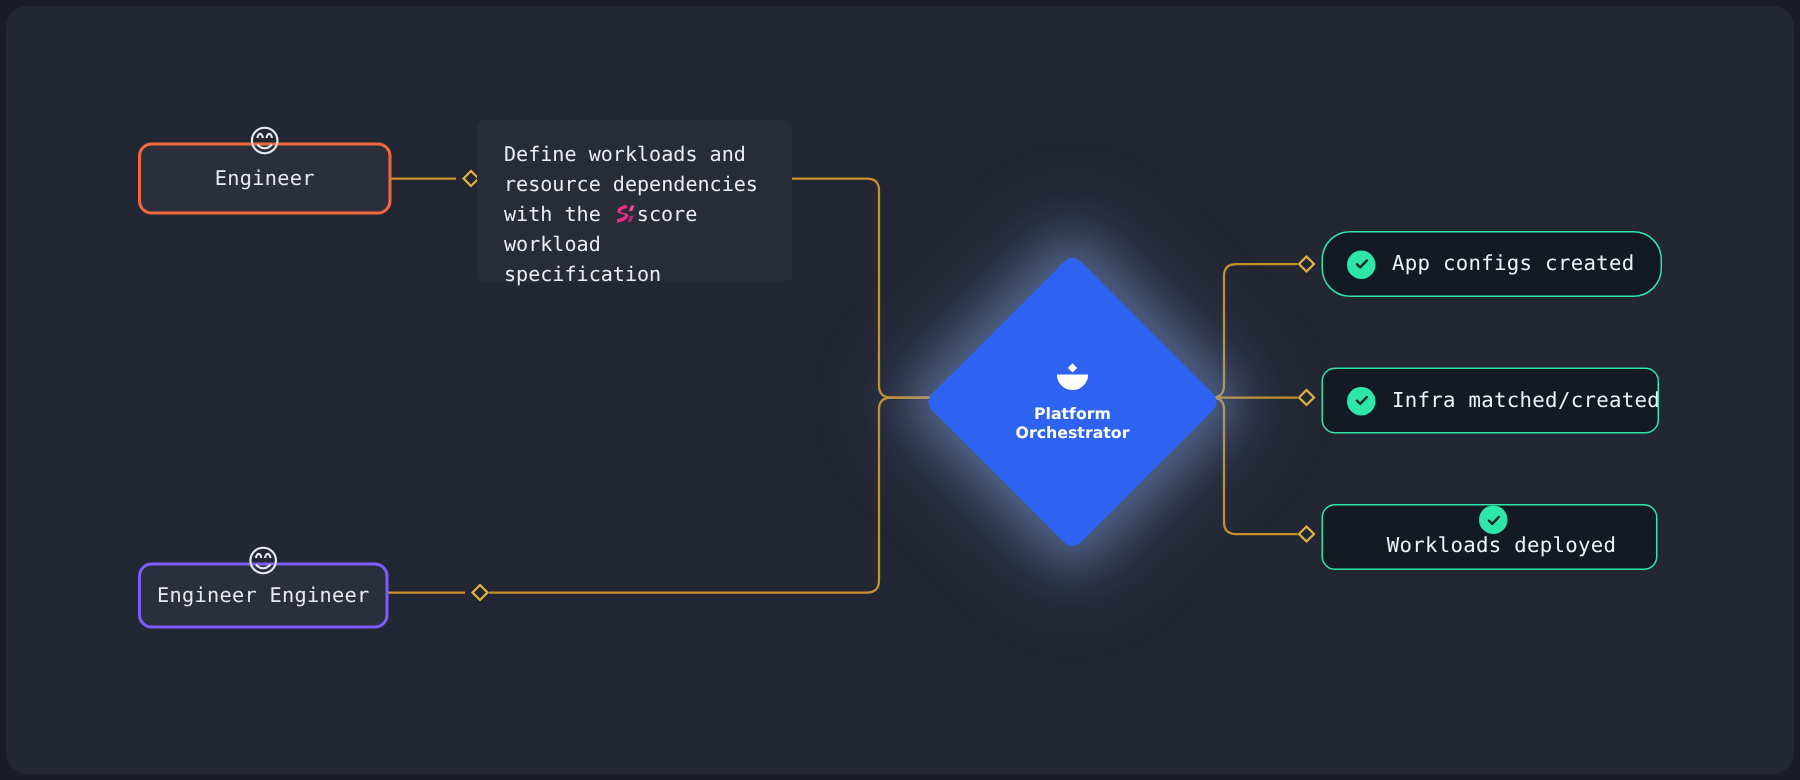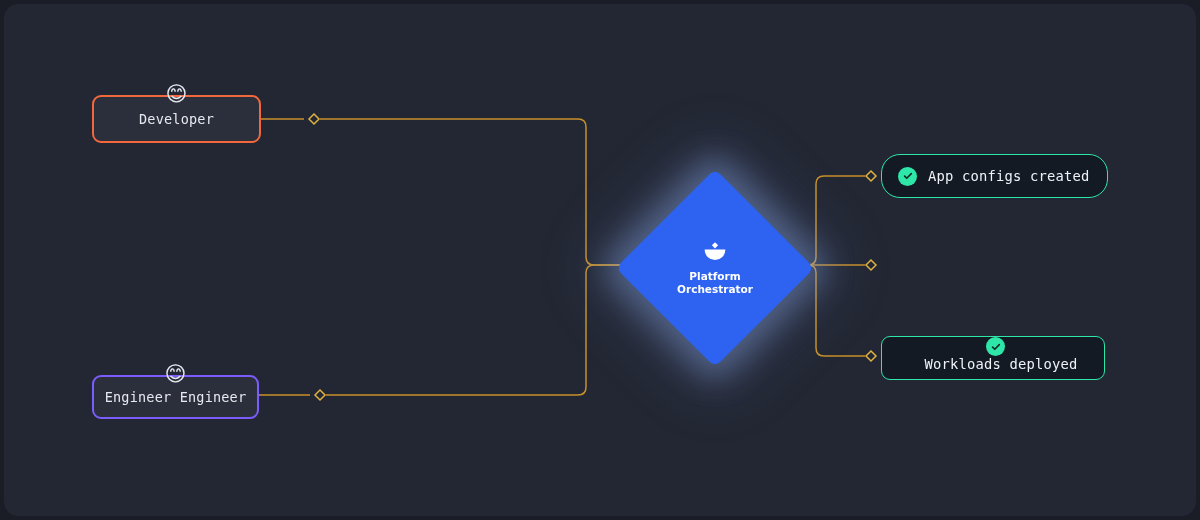--- a/index.html
+++ b/index.html
@@ -191,28 +191,36 @@
       <path d="M311,391 l5,-5 l5,5 l-5,5 z"></path>
       <path d="M634,261 l5,-5 l5,5 l-5,5 z"></path>
       <path d="M862,172 l5,-5 l5,5 l-5,5 z"></path>
       <path d="M862,261 l5,-5 l5,5 l-5,5 z"></path>
       <path d="M862,352 l5,-5 l5,5 l-5,5 z"></path>
     </g>
   </svg>
 
   <div class="actor actor-dev">
     <span class="emoji">😊</span>
-    <span>Developer</span>
+    <span>Engineer</span>
   </div>
 
   <div class="actor actor-pe">
     <span class="emoji">😊</span>
     <span>Engineer Engineer</span>
   </div>
 
+  <div class="textblock tb-dev"><span>Define workloads and
+resource dependencies
+with the </span><svg class="score-mark" viewBox="0 0 16 14">
+      <path d="M9.3 0.6 C6.3 1.1 4.1 2.3 3.0 3.9 C2.2 5.1 2.6 6.2 4.0 6.6 L7.6 7.5 C8.3 7.7 8.4 8.1 7.9 8.6 C7.0 9.5 5.1 10.3 2.6 10.8 L2.3 13.4 C5.9 12.9 8.6 11.6 10.0 9.8 C11.0 8.4 10.6 7.2 9.0 6.8 L5.6 5.9 C4.9 5.7 4.8 5.3 5.3 4.8 C6.2 3.9 7.8 3.3 9.9 2.9 Z" fill="#e8308a"></path>
+      <path d="M12.6 1.0 L15.0 1.0 L13.3 5.0 L10.9 5.0 Z" fill="#f04e9e"></path>
+      <path d="M11.8 8.6 L14.2 8.6 L12.5 12.7 L10.1 12.7 Z" fill="#c4237a"></path>
+    </svg><span>score workload
+specification</span></div>
 
 
   <div id="orch-wrap">
     <div id="orch-glow"></div>
     <div id="orch-face"></div>
     <div id="orch-content">
       <svg id="orch-logo" width="26" height="22" viewBox="0 0 26 22">
         <path d="M13 1.2 L16.1 4.3 L13 7.4 L9.9 4.3 Z" fill="#ffffff"></path>
         <path d="M2.6 8.6 A10.4 10.4 0 0 0 23.4 8.6 Z" fill="#ffffff"></path>
       </svg>
@@ -225,20 +233,28 @@
 
   <div class="outcome o1">
     <span class="check">
       <svg width="12" height="12" viewBox="0 0 12 12">
           <path d="M2.6 6.1 L4.8 8.3 L9.3 3.6" fill="none" stroke="#0f2b22" stroke-width="1.6" stroke-linecap="round" stroke-linejoin="round"></path>
         </svg>
     </span>
     <span>App configs created</span>
   </div>
 
+  <div class="outcome o2">
+    <span class="check">
+      <svg width="12" height="12" viewBox="0 0 12 12">
+          <path d="M2.6 6.1 L4.8 8.3 L9.3 3.6" fill="none" stroke="#0f2b22" stroke-width="1.6" stroke-linecap="round" stroke-linejoin="round"></path>
+        </svg>
+    </span>
+    <span>Infra matched/created</span>
+  </div>
 
   <div class="outcome o3">
     <span class="check">
       <svg width="12" height="12" viewBox="0 0 12 12">
           <path d="M2.6 6.1 L4.8 8.3 L9.3 3.6" fill="none" stroke="#0f2b22" stroke-width="1.6" stroke-linecap="round" stroke-linejoin="round"></path>
         </svg>
     </span>
     <span>Workloads deployed</span>
   </div>
 

